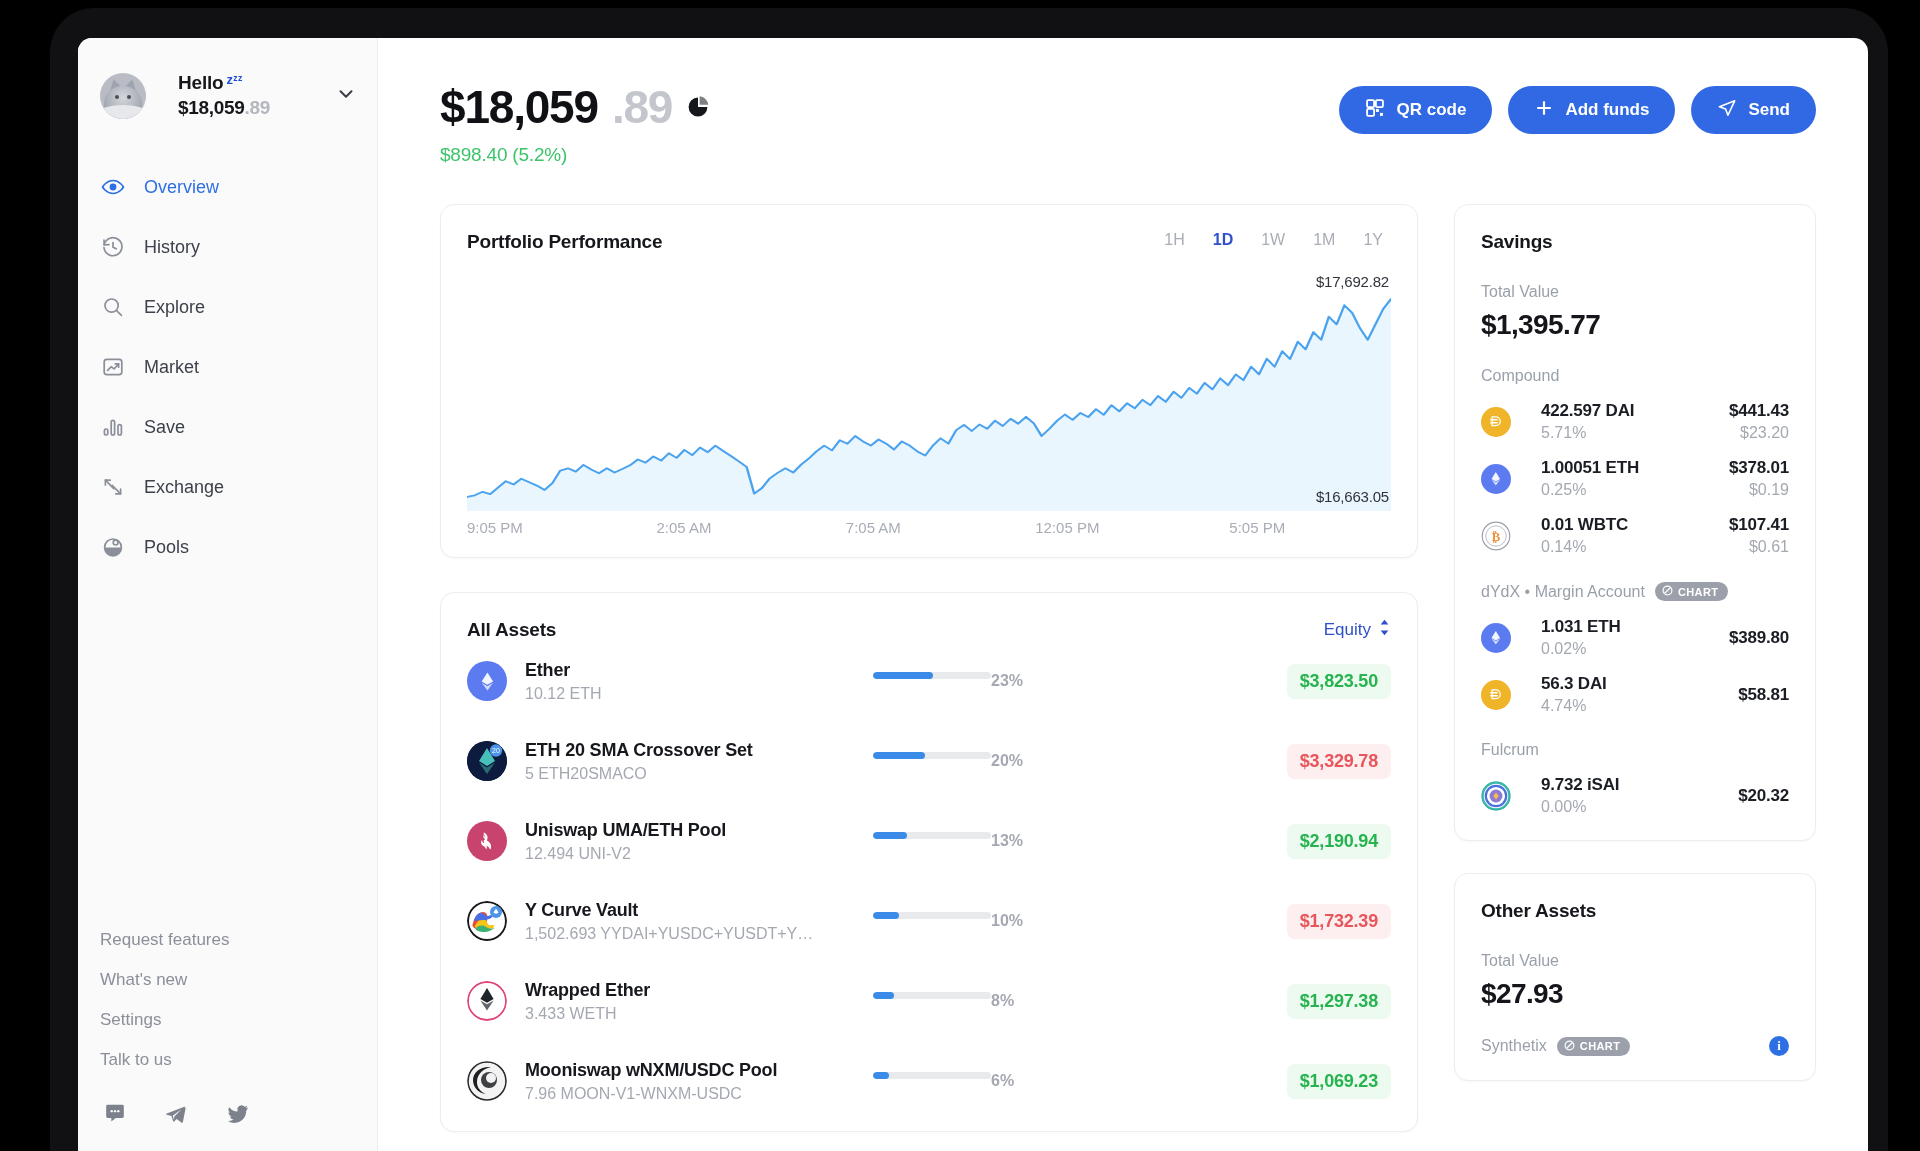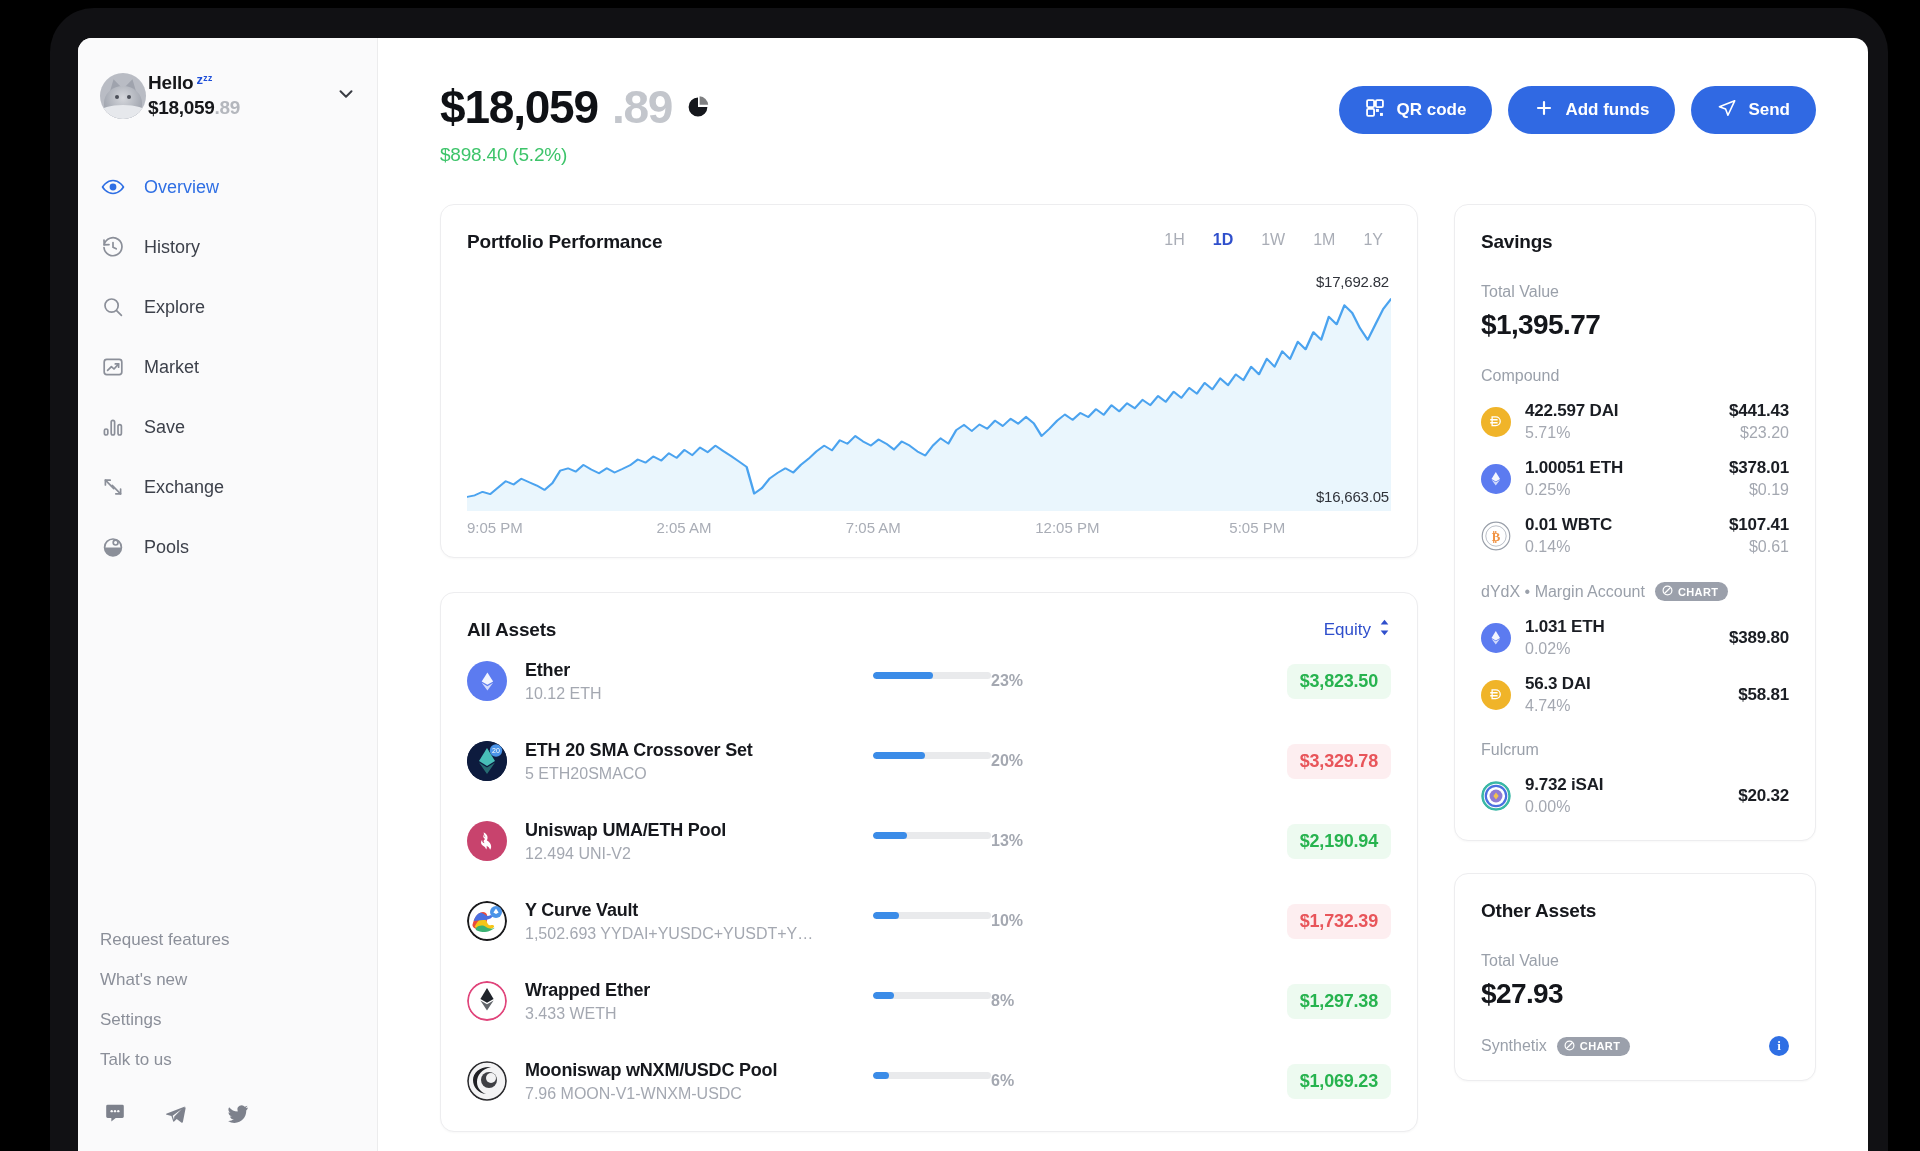--- a/index.html
+++ b/index.html
@@ -37,21 +37,21 @@
     border-right: 1px solid #ececed;
     display: flex;
     flex-direction: column;
     padding: 34px 0 0 0;
     position: relative;
   }
   .profile {
     display: flex;
     align-items: center;
     padding: 0 20px 0 22px;
-    gap: 2px;
+    gap: 32px;
     cursor: pointer;
   }
   .avatar {
     width: 46px; height: 46px; flex: 0 0 46px;
     border-radius: 50%;
     overflow: hidden;
     background: #b9bcc4;
     position: relative;
   }
   .avatar .cat-body {
@@ -195,21 +195,21 @@
   .r-title { font-size: 19px; font-weight: 700; color: #15171c; letter-spacing: -.2px; }
   .tv-label { font-size: 16px; color: #9aa0aa; margin-top: 30px; }
   .tv-value { font-size: 28px; font-weight: 700; color: #14161b; margin-top: 8px; letter-spacing: -.6px; }
   .grp-label { font-size: 16px; color: #9aa0aa; margin-top: 26px; display: flex; align-items: center; gap: 10px; }
   .badge {
     display: inline-flex; align-items: center; gap: 5px;
     background: #9ba0ab; color: #fff;
     border-radius: 20px; padding: 3px 10px 3px 7px;
     font-size: 11px; font-weight: 700; letter-spacing: .4px;
   }
-  .s-row { display: flex; align-items: center; gap: 14px; margin-top: 16px; }
+  .s-row { display: flex; align-items: center; gap: 30px; margin-top: 16px; }
   .s-coin { width: 30px; height: 30px; flex: 0 0 30px; border-radius: 50%; display:flex; align-items:center; justify-content:center; position: relative; overflow:hidden; }
   .s-main { flex: 1; min-width: 0; }
   .s-top { font-size: 17px; font-weight: 600; color: #1a1d23; letter-spacing: -.2px; }
   .s-sub { font-size: 16px; color: #a4a8b1; margin-top: 3px; }
   .s-right { text-align: right; }
   .s-val { font-size: 17px; font-weight: 600; color: #1a1d23; letter-spacing: -.2px; }
   .s-val2 { font-size: 16px; color: #a4a8b1; margin-top: 3px; }
   .info-dot {
     width: 20px; height: 20px; border-radius: 50%;
     background: #2f6fe4; color: #fff;

